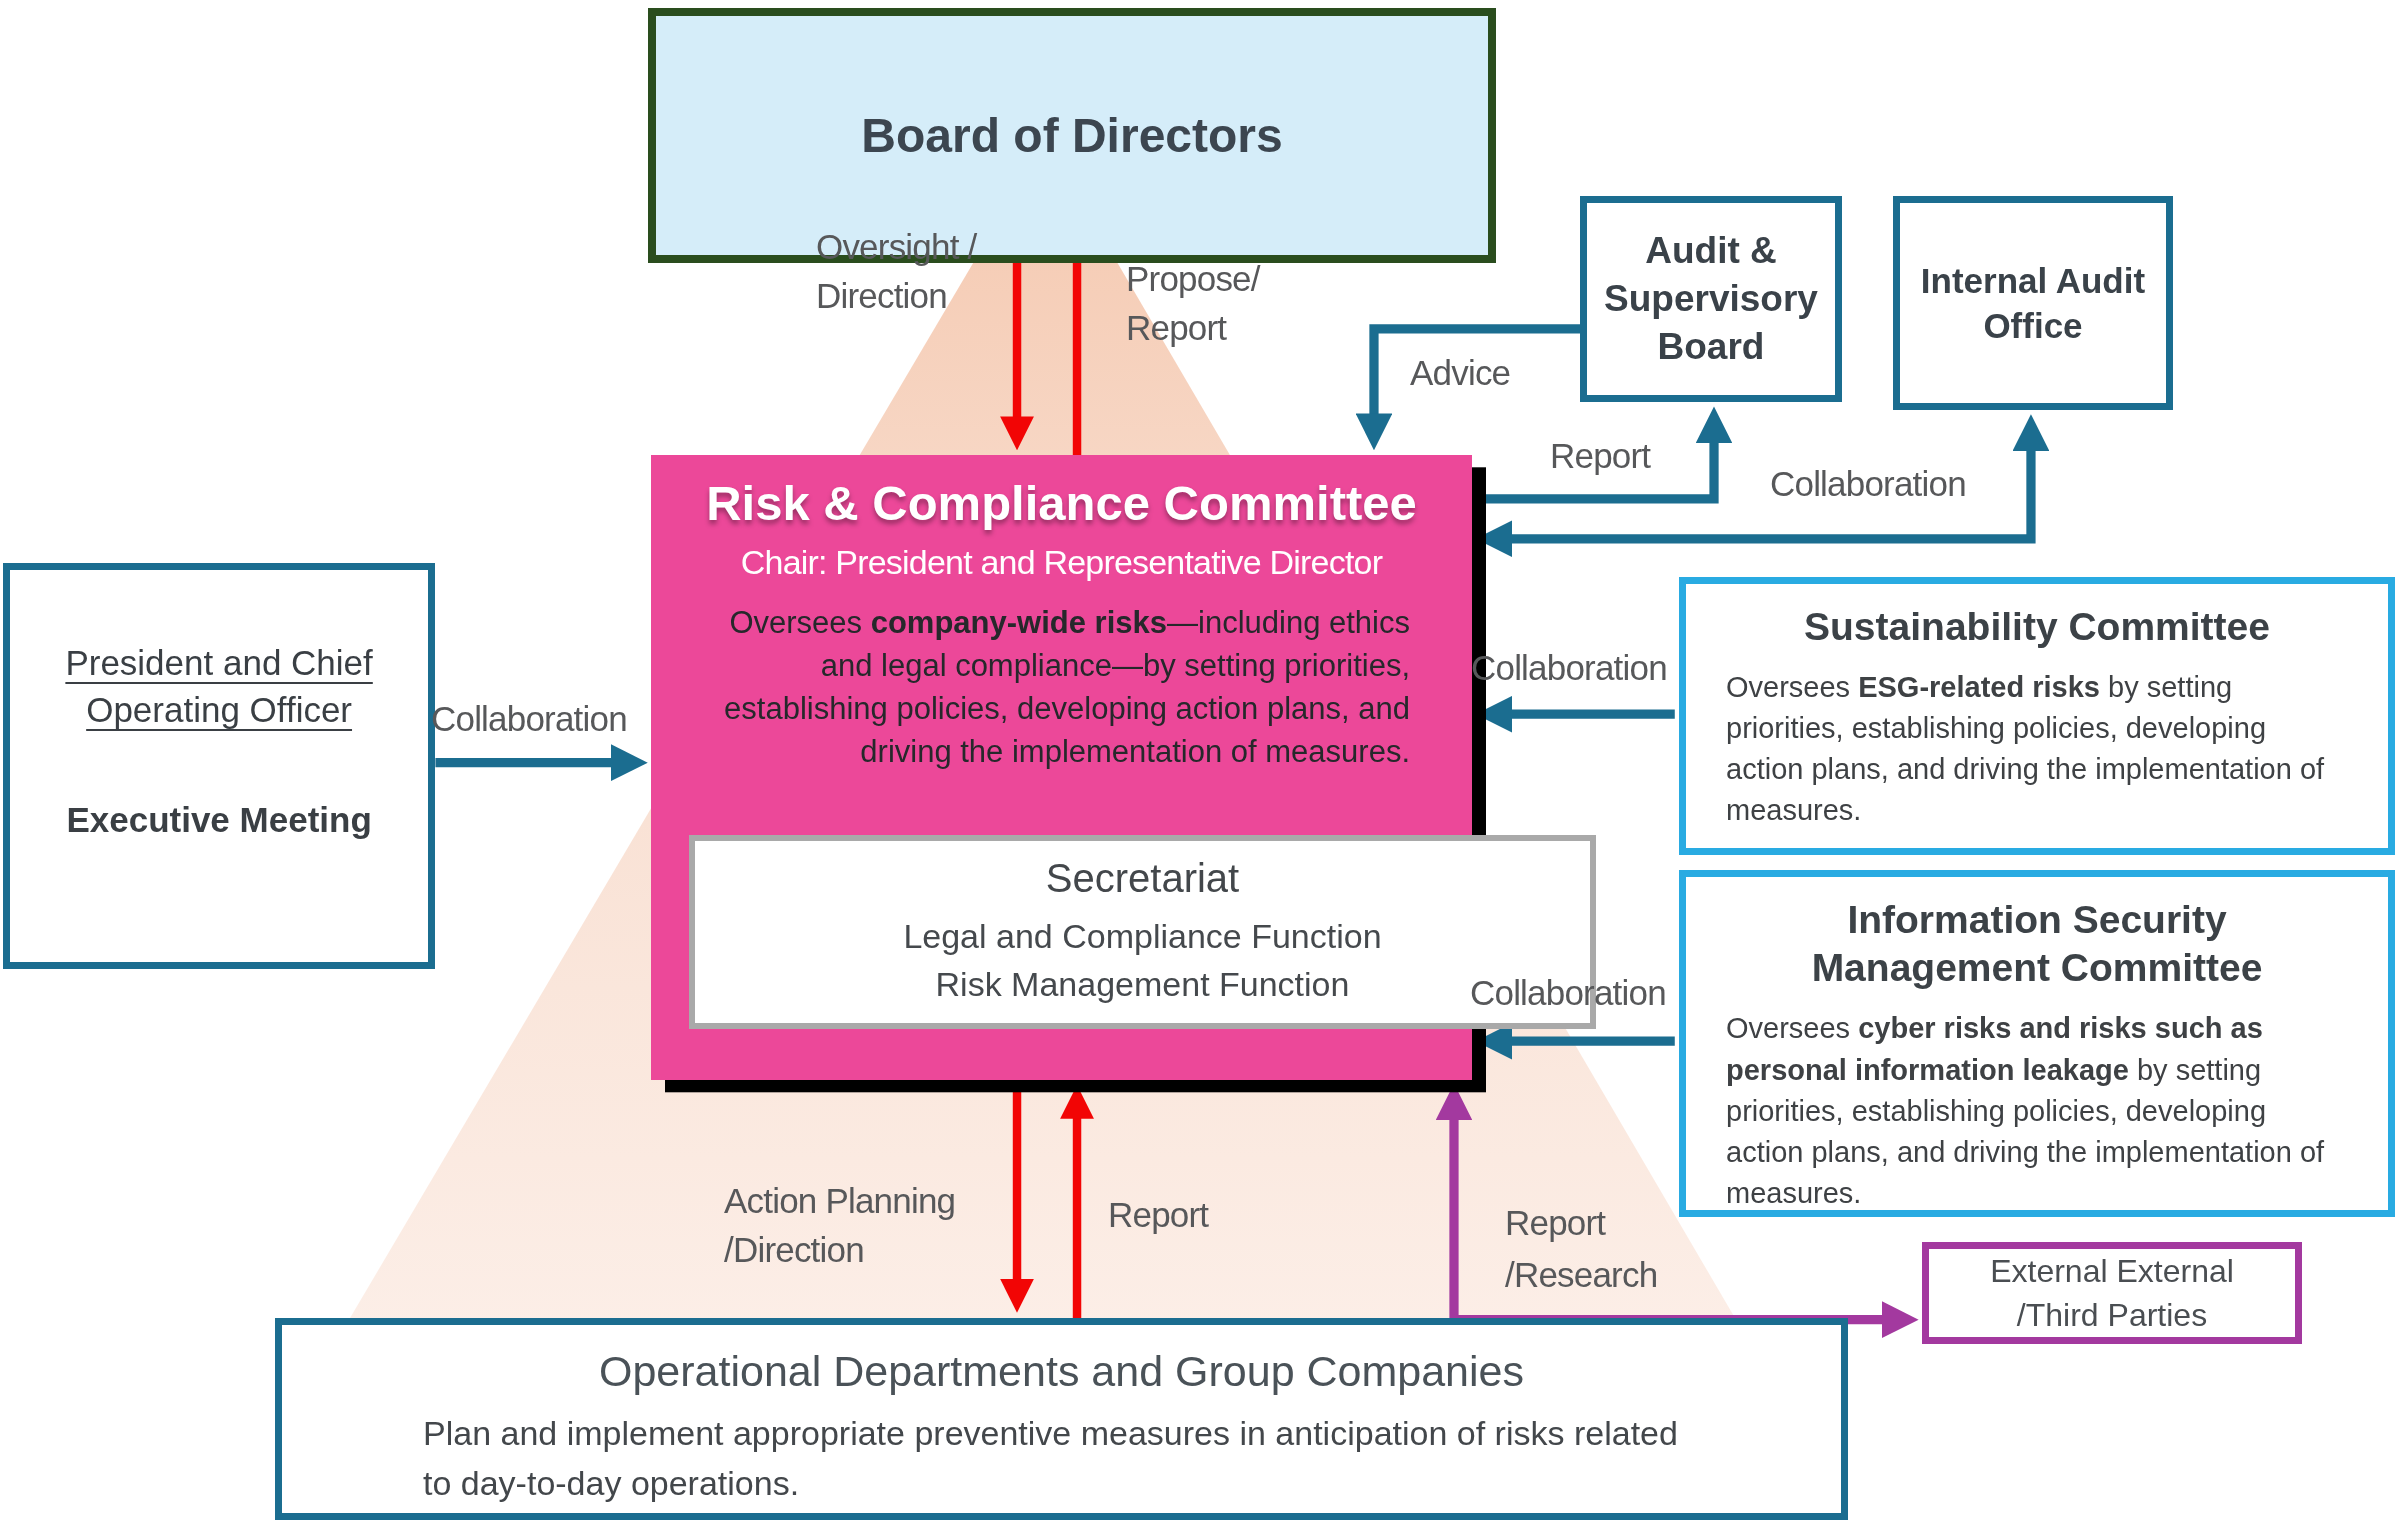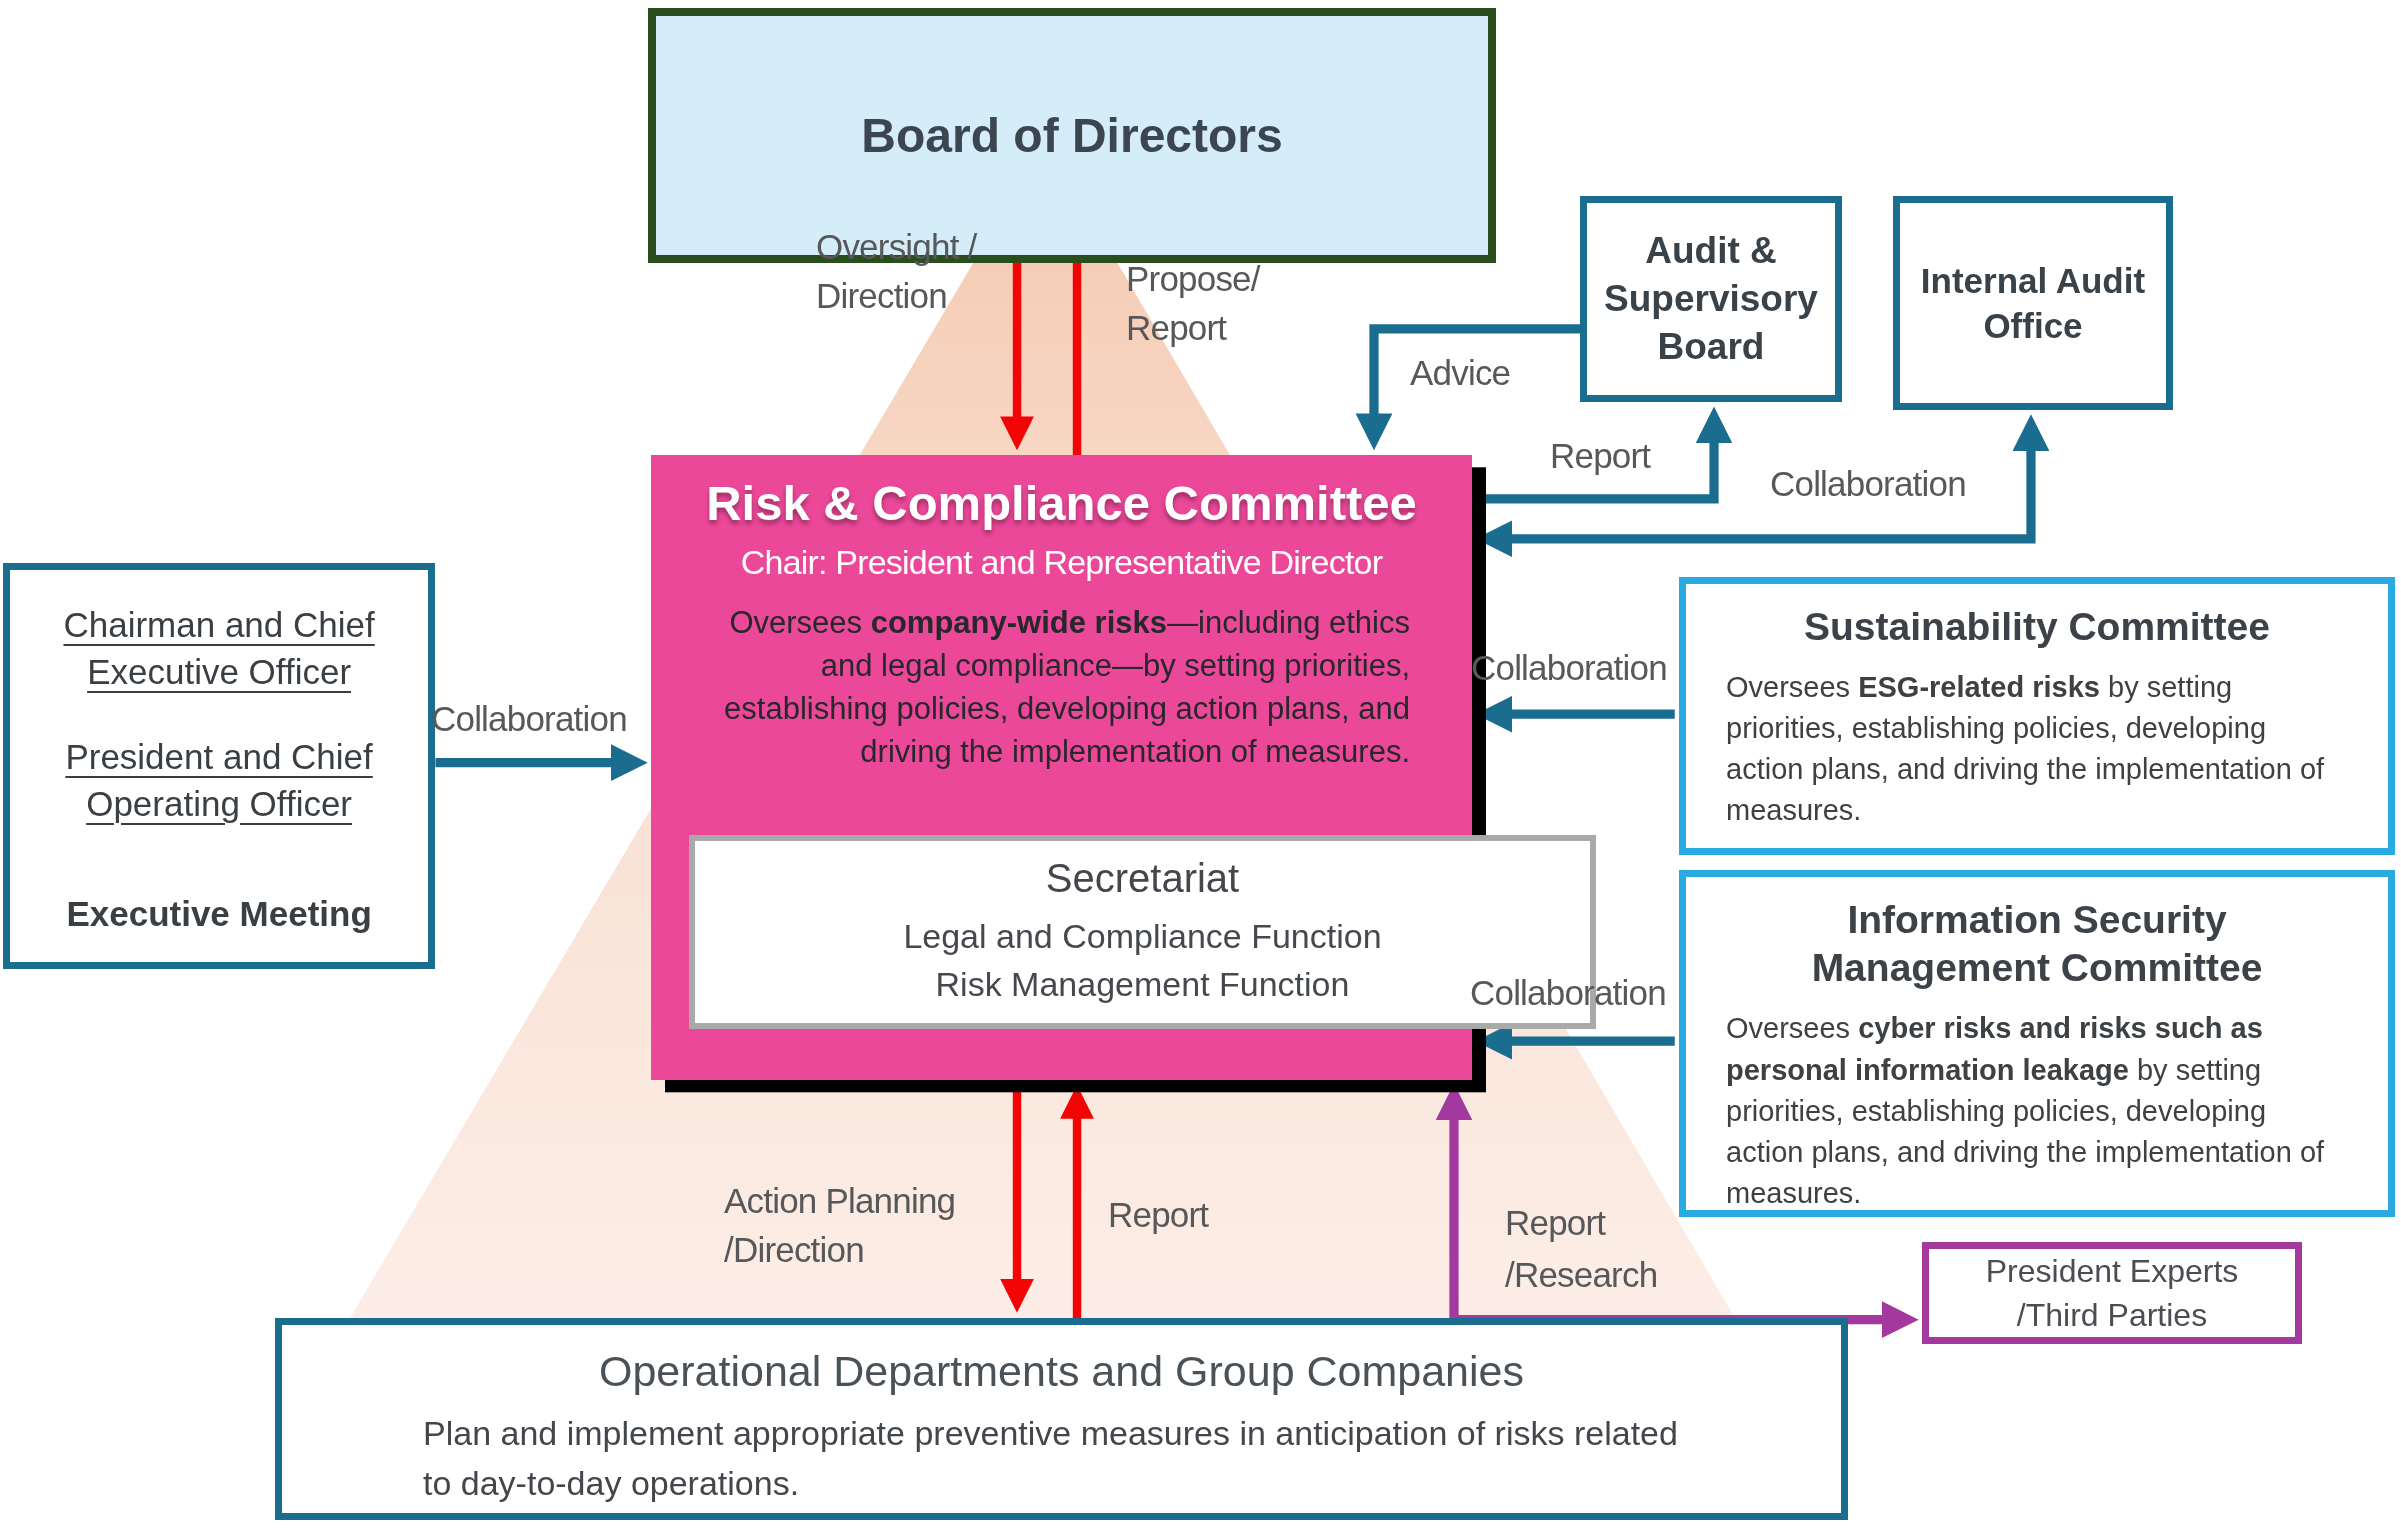--- a/index.html
+++ b/index.html
@@ -114,21 +114,20 @@
     <div class="body"><span>Oversees </span><b>company-wide risks</b><span>—including ethics and legal compliance—by setting priorities, establishing policies, developing action plans, and driving the implementation of measures.</span></div>
   </div>
 
   <div class="box secretariat center-flex">
     <div class="t">Secretariat</div>
     <div class="l">Legal and Compliance Function</div>
     <div class="l">Risk Management Function</div>
   </div>
 
   <div class="box execs teal-border">
-    <div class="item u">Chairman and Chief Executive Officer</div>
     <div class="item u i2">President and Chief Operating Officer</div>
     <div class="item i3">Executive Meeting</div>
   </div>
 
   <div class="box asb teal-border center-flex">
     <div class="t box-title">Audit &amp; Supervisory Board</div>
   </div>
 
   <div class="box iao teal-border center-flex">
     <div class="t box-title">Internal Audit Office</div>
@@ -138,21 +137,21 @@
     <div class="title">Sustainability Committee</div>
     <div class="body"><span>Oversees </span><b>ESG-related risks</b><span> by setting priorities, establishing policies, developing action plans, and driving the implementation of measures.</span></div>
   </div>
 
   <div class="box infosec cyan-border rc">
     <div class="title">Information Security Management Committee</div>
     <div class="body"><span>Oversees </span><b>cyber risks and risks such as personal information leakage</b><span> by setting priorities, establishing policies, developing action plans, and driving the implementation of measures.</span></div>
   </div>
 
   <div class="box external center-flex">
-    <div class="l">President Experts</div>
+    <div class="l">External External</div>
     <div class="l">/Third Parties</div>
   </div>
 
   <div class="box oper teal-border">
     <div class="t">Operational Departments and Group Companies</div>
     <div class="body">Plan and implement appropriate preventive measures in anticipation of risks related to day-to-day operations.</div>
   </div>
 
   <div class="lbl" style="left:816px;top:222px;">
     <div>Oversight /</div>

